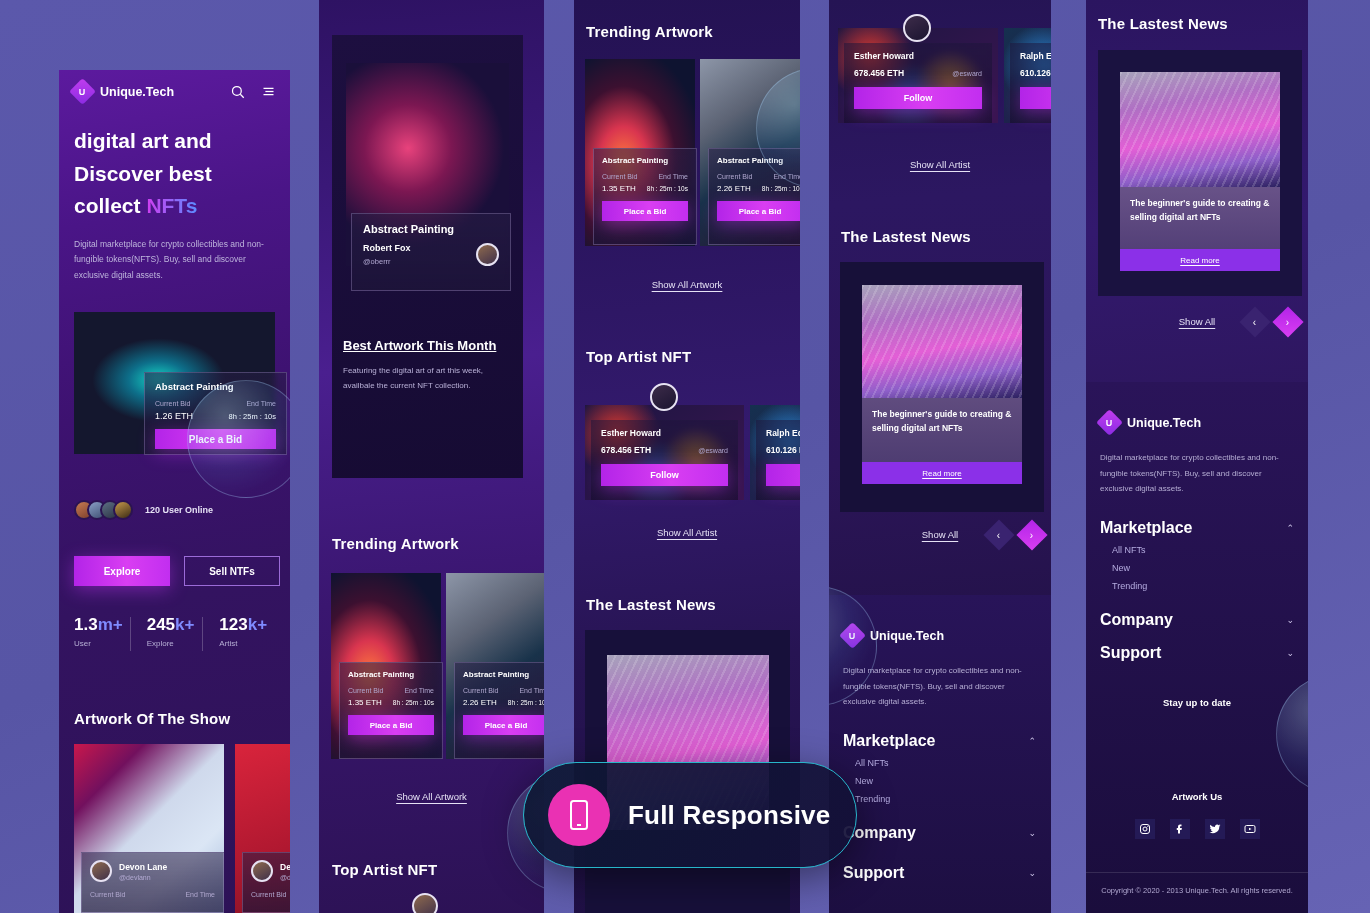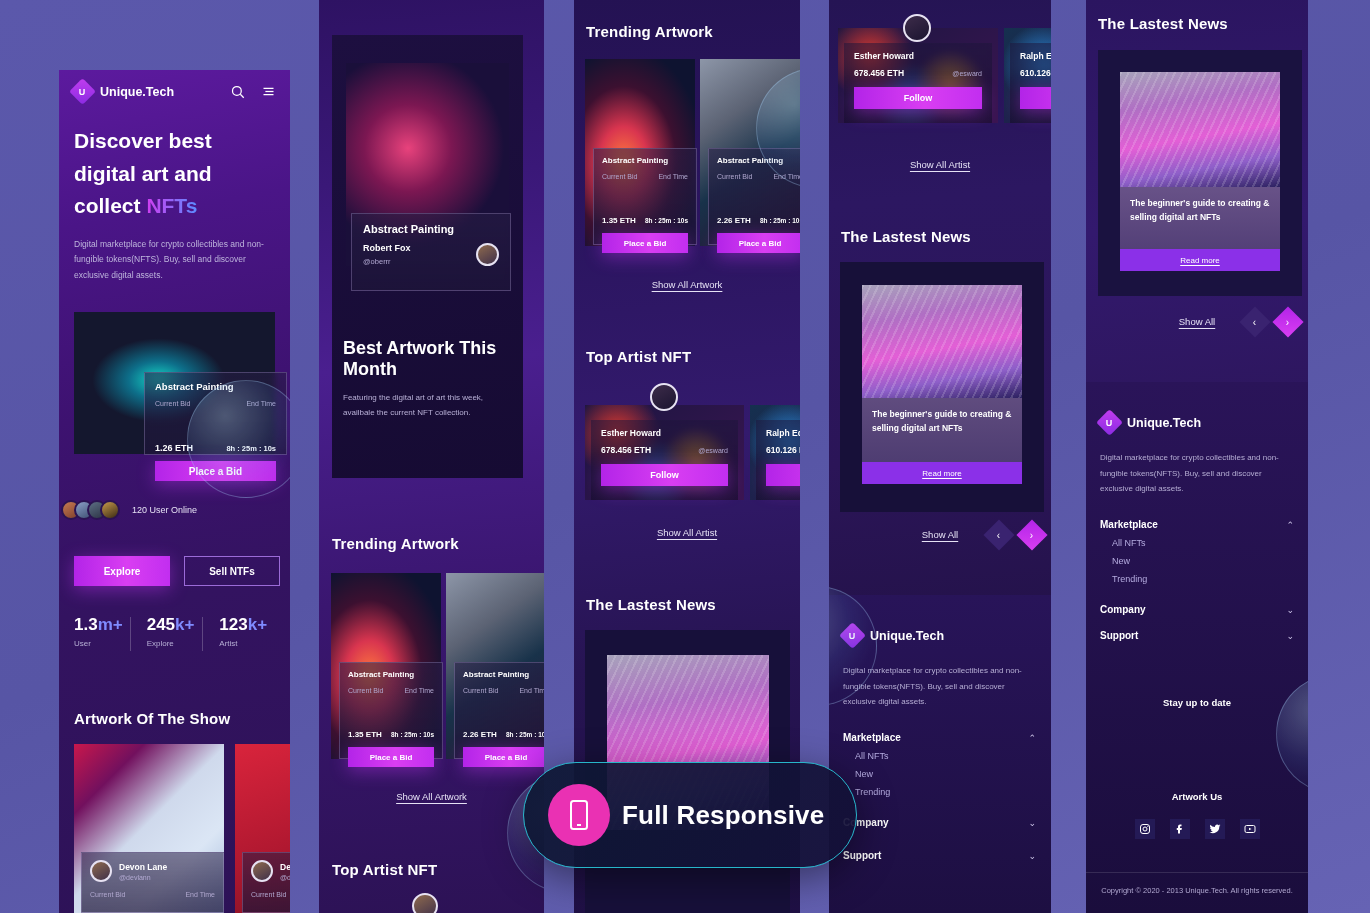--- a/index.html
+++ b/index.html
@@ -38,21 +38,21 @@
     font-size:10px; font-weight:700; display:flex; align-items:center; justify-content:center; cursor:pointer;
   }
   .link-u { color:#e6e2f5; font-size:9.5px; text-decoration:underline; text-underline-offset:3px; cursor:pointer; }
 
   .card-glass {
     background: linear-gradient(180deg, rgba(40,30,70,.55), rgba(30,22,58,.72));
     border:1px solid rgba(190,170,230,.30);
     backdrop-filter: blur(3px);
   }
   .lbl { font-size:7px; color:#b1a8cf; }
-  .val { font-size:9px; color:#fff; font-weight:700;margin-top:32px; }
+  .val { font-size:9px; color:#fff; font-weight:400; }
 
   .bid-card-title { font-size:9.5px; color:#fff; font-weight:700; }
 
   .orb { position:absolute; border-radius:50%; pointer-events:none;
     background: radial-gradient(circle at 32% 30%, rgba(190,235,255,.30), rgba(90,150,220,.13) 45%, rgba(40,60,140,.03) 70%);
     border:1px solid rgba(175,220,255,.30); }
 
   
   .art-a { background:
       radial-gradient(ellipse at 35% 55%, #ff7a3d 0%, #d9354f 24%, #3c1030 52%, #0e1330 80%),
@@ -85,35 +85,35 @@
 
   .avatar-stack { display:flex; }
   .avatar-stack div { width:20px; height:20px; border-radius:50%; border:2px solid #2b1352; margin-left:-7px; }
   .avatar-stack div:first-child { margin-left:0; }
 
   .stat-num { font-size:17px; font-weight:700; color:#fff; }
   .stat-num i { font-style:normal; color:#7f8bff; }
   .stat-lbl { font-size:8px; color:#b8b0d6; margin-top:4px; }
 
   .acc-row { display:flex; align-items:center; justify-content:space-between; }
-  .acc-title { color:#fff; font-size:10px; font-weight:700; }
+  .acc-title { color:#fff; font-size:16px; font-weight:700; }
   .acc-sub { color:#b5ace0; font-size:9px; margin-top:8px; margin-left:12px; }
   .chev { color:#cfc7ea; font-size:9px; }
 
   .social { width:20px; height:20px; background:#241a56; display:flex; align-items:center; justify-content:center; color:#fff; }
 
   .nav-d { width:22px; height:22px; transform:rotate(45deg); display:flex; align-items:center; justify-content:center; cursor:pointer; }
   .nav-d > span { transform:rotate(-45deg); color:#fff; font-size:10px; }
 
   
   .fr-badge {
     position:absolute; left:523px; top:762px; width:334px; height:106px;
     border-radius:53px; border:1px solid #27b6c9;
     background: linear-gradient(120deg, rgba(14,24,52,.93), rgba(20,16,56,.93));
-    display:flex; align-items:center; gap:12px; padding-left:24px;
+    display:flex; align-items:center; gap:18px; padding-left:24px;
     box-shadow: 0 10px 40px rgba(0,0,0,.45);
   }
   .fr-circle { width:62px; height:62px; border-radius:50%; background:#ea31b3;
     display:flex; align-items:center; justify-content:center; flex:0 0 auto; }
   .fr-text { color:#fff; font-size:26px; font-weight:700; letter-spacing:.2px; }
 </style>
 </head>
 <body>
 
 <div class="stage"></div>
@@ -135,42 +135,42 @@
         <svg class="ic" viewBox="0 0 24 24" stroke="currentColor" stroke-width="2">
             <line x1="4" y1="7" x2="20" y2="7"></line>
             <line x1="7" y1="12" x2="20" y2="12"></line>
             <line x1="4" y1="17" x2="20" y2="17"></line>
           </svg>
       </div>
     </div>
 
     <div style="padding:24px 15px 0 15px;">
       <div style="color:#fff;font-size:21px;font-weight:700;line-height:1.55;">
+        <div>digital art and</div>
         <div>Discover best</div>
-        <div>digital art and</div>
         <div><span>collect </span><span style="background:linear-gradient(90deg,#d13cf0,#5b8cff);-webkit-background-clip:text;background-clip:text;color:transparent;text-decoration:underline;">NFTs</span></div>
       </div>
       <div style="margin-top:14px;color:#bfb6dd;font-size:8.5px;line-height:1.85;">Digital marketplace for crypto collectibles and non-fungible tokens(NFTS). Buy, sell and discover exclusive digital assets.</div>
     </div>
 
     <div class="ph art-c" style="position:absolute;left:15px;top:242px;width:201px;height:142px;"></div>
     <div class="card-glass" style="position:absolute;left:85px;top:302px;width:143px;height:83px;padding:8px 10px;">
       <div class="bid-card-title">Abstract Painting</div>
       <div style="display:flex;justify-content:space-between;margin-top:8px;">
         <div class="lbl">Current Bid</div>
         <div class="lbl">End Time</div>
       </div>
       <div style="display:flex;justify-content:space-between;margin-top:4px;align-items:center;">
         <div class="val">1.26 ETH</div>
         <div class="val" style="font-size:7.5px;">8h : 25m : 10s</div>
       </div>
       <div class="btn-grad" style="margin-top:8px;height:20px;">Place a Bid</div>
     </div>
 
-    <div style="position:absolute;left:2px;top:430px;display:flex;align-items:center;gap:12px;">
+    <div style="position:absolute;left:15px;top:430px;display:flex;align-items:center;gap:12px;font-weight:bold;">
       <div class="avatar-stack">
         <div style="background:linear-gradient(150deg,#c67b52,#7d3f2c);"></div>
         <div style="background:linear-gradient(150deg,#8aa0c6,#3e4f72);"></div>
         <div style="background:linear-gradient(150deg,#5d6f84,#2b3344);"></div>
         <div style="background:linear-gradient(150deg,#c59a4b,#3a2a14);"></div>
       </div>
       <div style="color:#e6e1f5;font-size:9px;">120 User Online</div>
     </div>
 
     <div style="position:absolute;left:15px;top:486px;display:flex;gap:14px;">
@@ -239,21 +239,21 @@
       <div style="color:#fff;font-size:11px;font-weight:700;">Abstract Painting</div>
       <div style="display:flex;align-items:center;justify-content:space-between;margin-top:8px;">
         <div>
           <div style="color:#fff;font-size:9px;font-weight:700;">Robert Fox</div>
           <div style="color:#b2a9d2;font-size:7.5px;margin-top:4px;">@oberrr</div>
         </div>
         <div class="avatar" style="width:23px;height:23px;"></div>
       </div>
     </div>
     <div style="position:absolute;left:24px;top:338px;width:173px;">
-      <div style="color:#fff;font-size:18px;font-weight:700;">Best Artwork This Month</div>
+      <div style="color:#fff;font-size:13px;font-weight:700;text-decoration:underline;">Best Artwork This Month</div>
       <div style="color:#b9b1d7;font-size:8px;line-height:1.9;margin-top:10px;">Featuring the digital art of art this week, availbale the current NFT collection.</div>
     </div>
 
     <div class="sec-title" style="position:absolute;left:13px;top:535px;">Trending Artwork</div>
 
     <div class="ph art-a" style="position:absolute;left:331px;left:12px;top:573px;width:110px;height:186px;"></div>
     <div class="card-glass" style="position:absolute;left:20px;top:662px;width:104px;height:97px;padding:7px 8px;">
       <div style="font-size:8px;color:#fff;font-weight:700;">Abstract Painting</div>
       <div style="display:flex;justify-content:space-between;margin-top:8px;">
         <div class="lbl">Current Bid</div>

